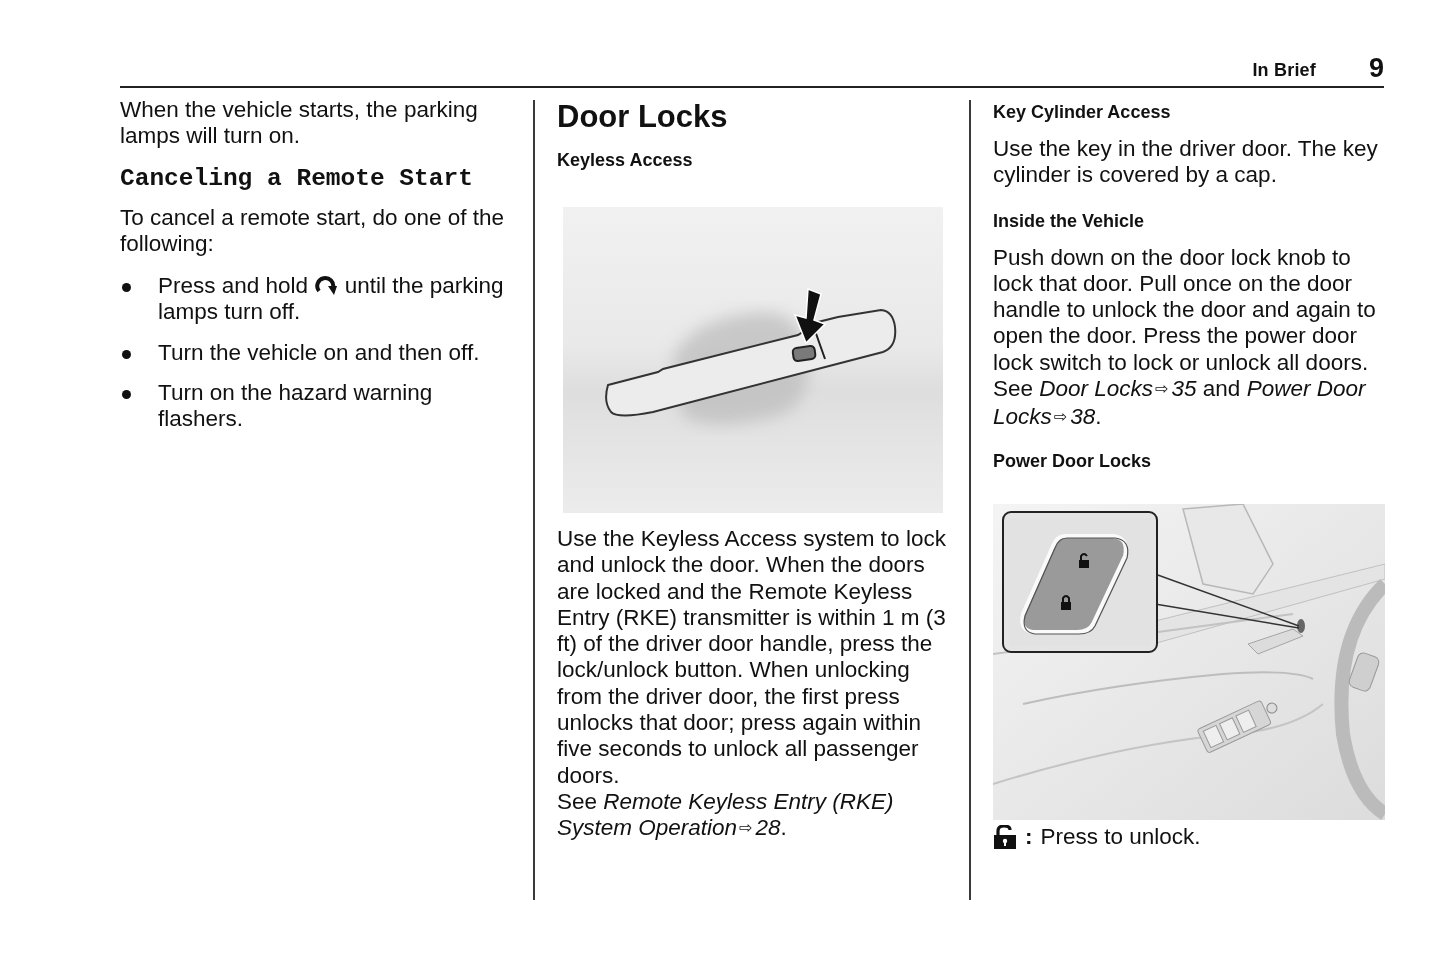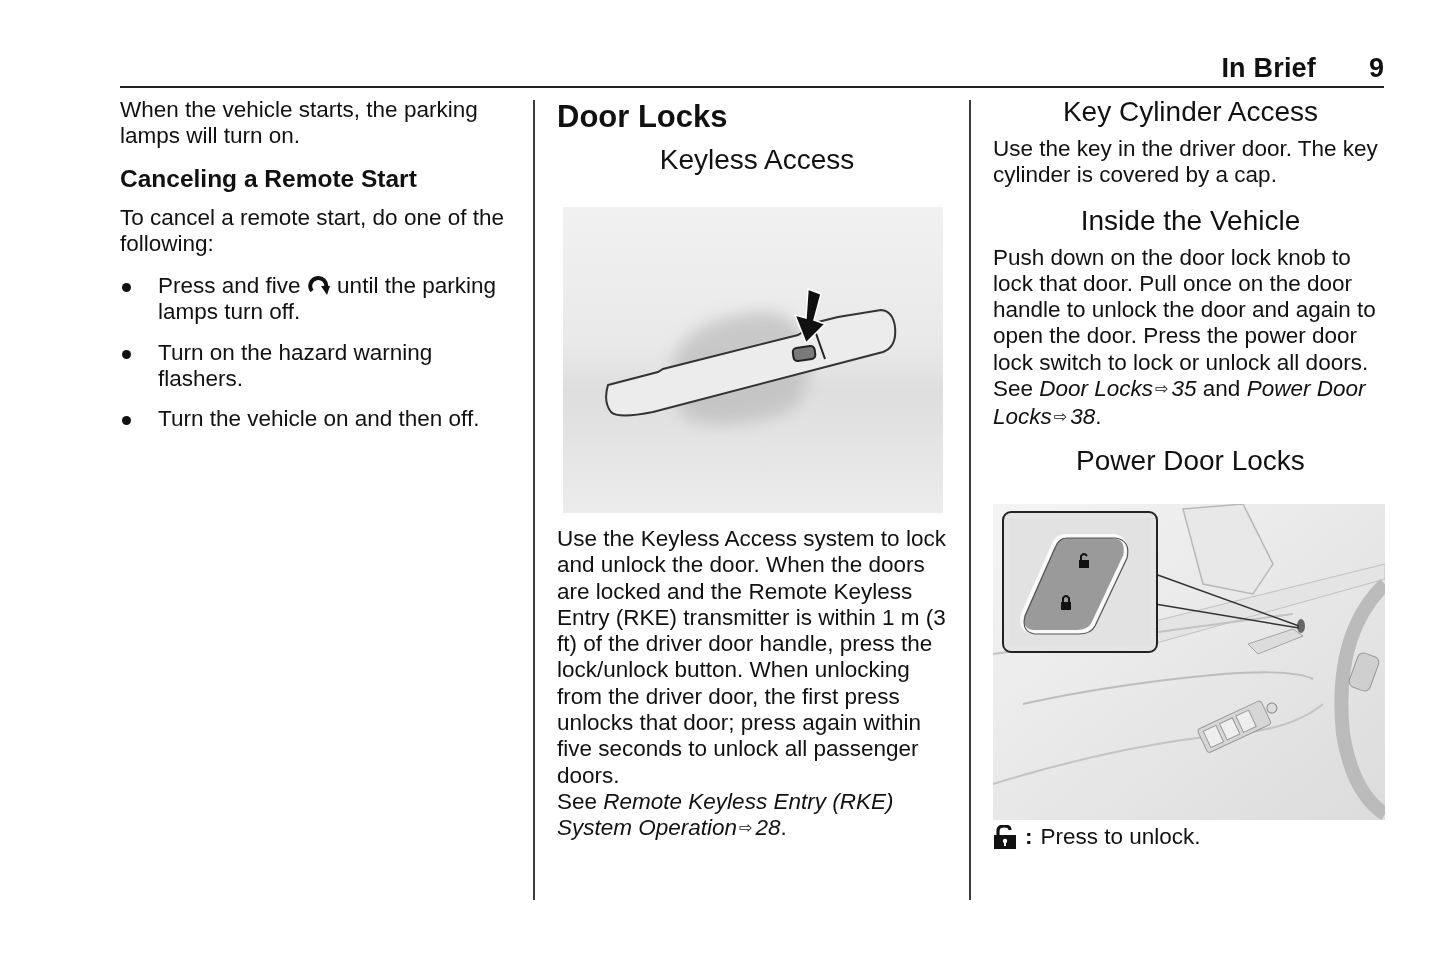--- a/index.html
+++ b/index.html
@@ -1,36 +1,36 @@
 <!DOCTYPE html>
 <html><head>
 <meta charset="utf-8">
 <style>
   * { box-sizing: border-box; margin: 0; padding: 0; }
   html, body { width: 1445px; height: 965px; background: #ffffff; overflow: hidden; }
   body { position: relative; font-family: "Liberation Sans", sans-serif; color: #111111; }
 
   .header { position: absolute; left: 120px; top: 50px; width: 1264px; height: 38px; border-bottom: 2px solid #222; }
-  .header-title { position: absolute; right: 68px; top: 3px; font-size: 27px; font-weight: bold; letter-spacing: 0.2px; }
+  .header-title { position: absolute; right: 68px; top: 10px; font-size: 18px; font-weight: bold; letter-spacing: 0.2px; }
   .header-page { position: absolute; right: 0px; top: 3px; font-size: 27px; font-weight: bold; }
 
   .col { position: absolute; font-size: 22.5px; line-height: 26.3px; }
   .col1 { left: 120px; top: 97px; width: 395px; }
   .col2 { left: 557px; top: 99px; width: 400px; }
   .col3 { left: 993px; top: 99px; width: 395px; }
 
   .divider { position: absolute; width: 2px; background: #3a3a3a; }
   .div1 { left: 533px; top: 100px; height: 800px; }
   .div2 { left: 969px; top: 100px; height: 800px; }
 
   p { margin: 0; }
   .gap-s { margin-top: 11px; }
-  .h2 { font-weight: bold; font-size: 24.5px; margin-top: 14px; line-height: 30px; }
+  .h2 { font-weight: bold; font-size: 24.5px; margin-top: 14px; line-height: 30px; font-family: Liberation Mono, monospace; }
   .h1 { font-weight: bold; font-size: 31px; line-height: 36px; }
-  .h3 { font-weight: normal; font-size: 28px; line-height: 26px; text-align: center; }
+  .h3 { font-weight: bold; font-size: 18px; line-height: 26px; }
   em, .it { font-style: italic; }
   .arrow { font-size: 16px; font-style: normal; position: relative; top: -2px; margin: 0 3px 0 2px; }
 
   ul.bullets { list-style: none; margin-top: 16px; }
   ul.bullets li { position: relative; padding-left: 38px; margin-bottom: 14px; }
   ul.bullets li .dot { position: absolute; left: 2px; top: 10px; width: 9px; height: 9px; background: #111; border-radius: 50%; }
 
   .remote-icon { display: inline-block; width: 24px; height: 22px; vertical-align: -3px; }
 
   .figure1 { position: relative; margin-top: 34px; margin-left: 6px; width: 380px; height: 306px; background: linear-gradient(180deg, #f1f1f1 0%, #e9e9e9 45%, #dedede 60%, #ececec 100%); overflow: hidden; }
@@ -49,34 +49,34 @@
 <div class="divider div1"></div>
 <div class="divider div2"></div>
 
 <div class="col col1">
   <p>When the vehicle starts, the parking lamps will turn on.</p>
   <p class="h2">Canceling a Remote Start</p>
   <p class="gap-s">To cancel a remote start, do one of the following:</p>
   <ul class="bullets">
     <li>
       <span class="dot"></span>
-      <span>Press and five</span>
+      <span>Press and hold</span>
       <svg class="remote-icon" viewBox="0 0 24 22">
         <path d="M5 17 A8 8 0 1 1 19 14" fill="none" stroke="#111" stroke-width="4"></path>
         <polygon points="14,12 23,12 20,21" fill="#111"></polygon>
       </svg>
       <span>until the parking lamps turn off.</span>
     </li>
     <li>
       <span class="dot"></span>
-      <span>Turn on the hazard warning flashers.</span>
+      <span>Turn the vehicle on and then off.</span>
     </li>
     <li>
       <span class="dot"></span>
-      <span>Turn the vehicle on and then off.</span>
+      <span>Turn on the hazard warning flashers.</span>
     </li>
   </ul>
 </div>
 
 <div class="col col2">
   <p class="h1">Door Locks</p>
   <p class="h3" style="margin-top:12px">Keyless Access</p>
   <div class="figure1">
     <svg width="380" height="306" viewBox="0 0 380 306">
       <defs>

